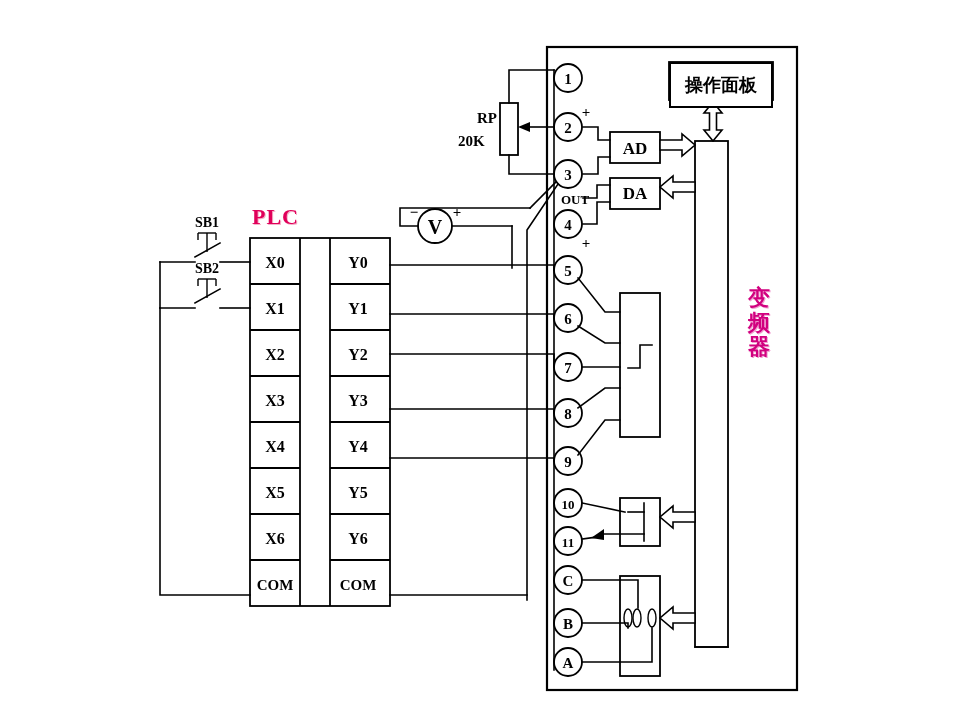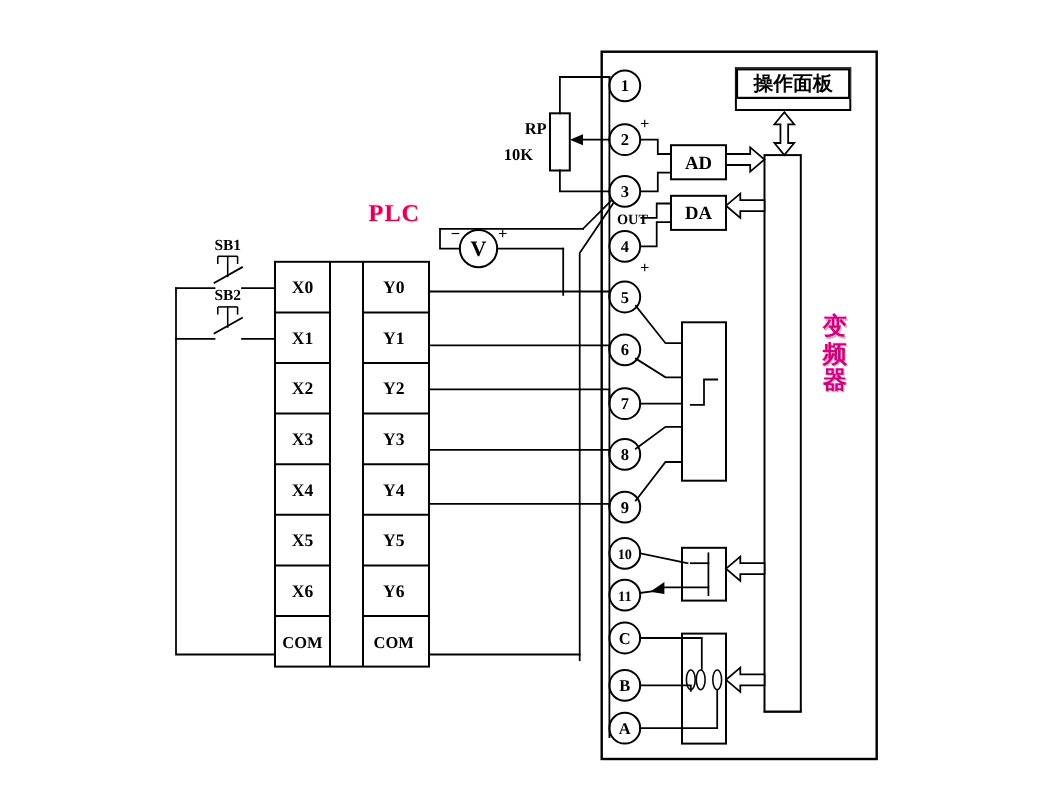--- a/index.html
+++ b/index.html
@@ -117,23 +117,23 @@
     font-weight: bold;
     color: #d1007f;
     letter-spacing: 2px;
     text-shadow: 1px 1px 0 #f0a0d0;
     white-space: nowrap;
   }
   
   #plc-heading {
     position: absolute;
     left: 252px;
-    top: 181px;
+    top: 204px;
     width: 130px;
-    text-align: right;
+    text-align: left;
     font-family: "Liberation Serif", "DejaVu Serif", serif;
     font-size: 22px;
     font-weight: bold;
     color: #e0005a;
     letter-spacing: 1px;
     text-shadow: 1px 1px 0 #f5b0c8;
   }
   
   #inverter-label {
     position: absolute;
@@ -162,21 +162,21 @@
     color: #1a1ad0;
     letter-spacing: 1px;
     white-space: nowrap;
   }
   
   #panel-box {
     position: absolute;
     left: 669px;
     top: 62px;
     width: 104px;
-    height: 28px;
+    height: 46px;
     border: 2px solid #000;
     box-sizing: border-box;
     background: #fff;
     display: flex;
     align-items: center;
     justify-content: center;
   }
   #panel-text {
     font-family: "DejaVu Sans", "Liberation Sans", sans-serif;
     font-size: 18px;
@@ -424,15 +424,15 @@
   </div>
 
   <div id="inverter-label">
     <span>变</span>
     <span>频</span>
     <span>器</span>
   </div>
 
 
   <div style="position:absolute;left:462px;top:110px;font-family:'Liberation Serif',serif;font-size:15px;font-weight:bold;color:#000;margin-left:15px;">RP</div>
-  <div style="position:absolute;left:458px;top:133px;font-family:'Liberation Serif',serif;font-size:15px;font-weight:bold;color:#000;">10K</div>
+  <div style="position:absolute;left:458px;top:133px;font-family:'Liberation Serif',serif;font-size:15px;font-weight:bold;color:#000;">20K</div>
 
 </div>
 
 </body></html>

